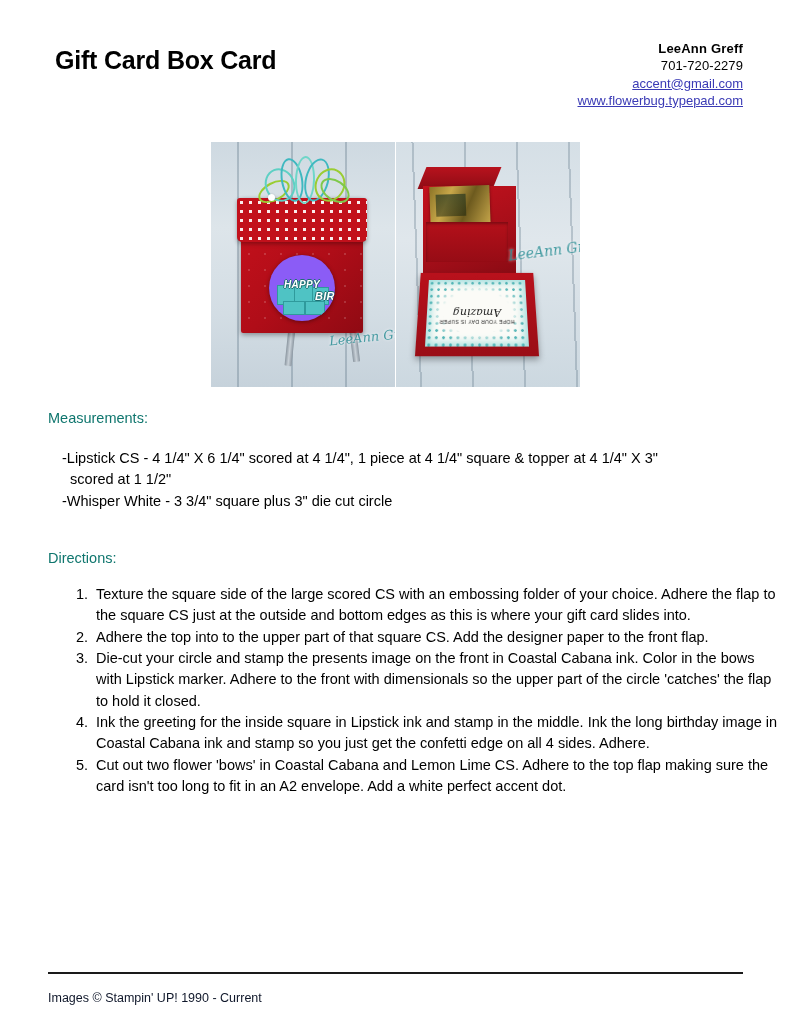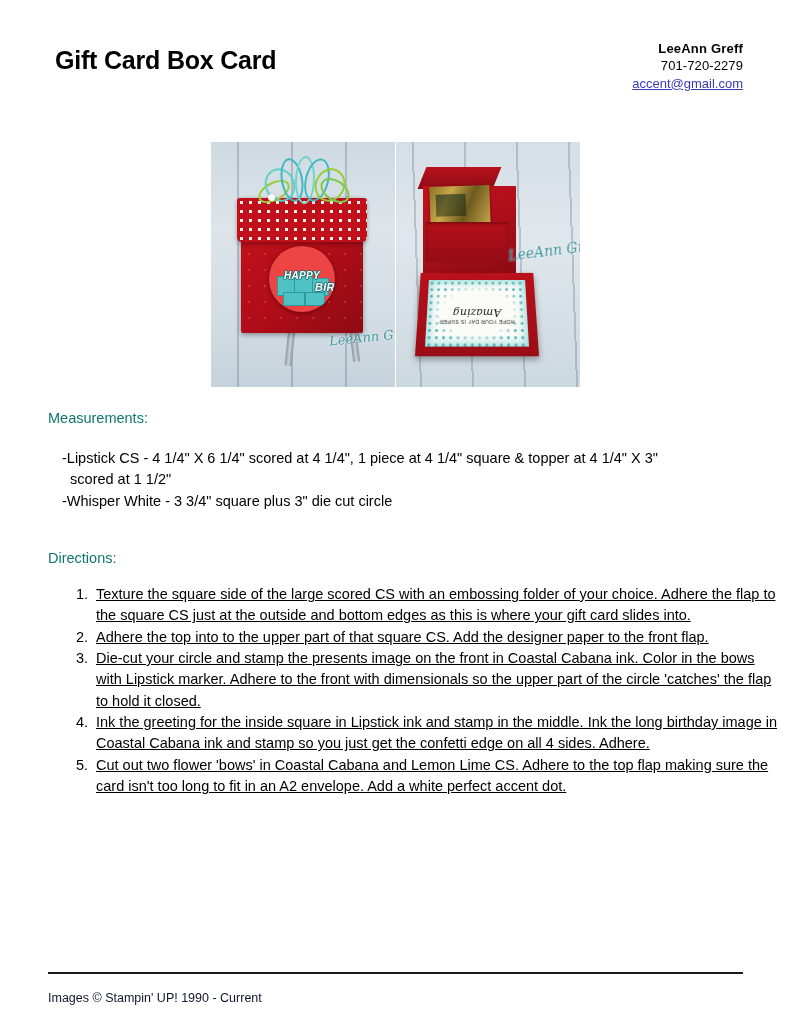--- a/index.html
+++ b/index.html
@@ -180,25 +180,25 @@
     top: 52px;
     width: 7px;
     height: 7px;
     border-radius: 50%;
     background: #ffffff;
     box-shadow: 0 0 2px rgba(0,0,0,0.2);
   }
   .circle-panel {
     position: absolute;
     left: 58px;
-    top: 104px;
+    top: 113px;
     width: 66px;
     height: 66px;
     border-radius: 50%;
-    background: #ef4444;
+    background: #8b5cf6;
     box-shadow: 0 1px 4px rgba(0,0,0,0.4);
     overflow: hidden;
   }
   .present {
     position: absolute;
     background: #4fc3c4;
     border: 1px solid #2f9a9c;
   }
   .greeting-1, .greeting-2 {
     position: absolute;
@@ -362,21 +362,20 @@
     width: 686px;
     margin: 0;
     padding: 0 0 0 26px;
     font-size: 14.5px;
     line-height: 1.47;
     list-style-position: outside;
   }
   .steps li {
     padding-left: 4px;
     margin-bottom: 0px;
-    text-decoration: underline;
   }
 
   
   .footer-rule {
     position: absolute;
     left: 48px;
     top: 956px;
     width: 695px;
     height: 0;
     border-top: 2px solid #1a1a1a;
@@ -394,20 +393,21 @@
 
 <div class="page">
 
   <div class="header">
     <div class="doc-title">Gift Card Box Card</div>
 
     <div class="contact">
       <div class="contact-name">LeeAnn  Greff</div>
       <div class="contact-phone">701-720-2279</div>
       <a class="contact-link" href="#">accent@gmail.com</a>
+      <a class="contact-link" href="#">www.flowerbug.typepad.com</a>
     </div>
   </div>
 
   <div class="photo-wrap">
 
     <div class="photo-half photo-left">
       <div class="wood"></div>
 
       <div class="easel-leg leg-a"></div>
       <div class="easel-leg leg-b"></div>

